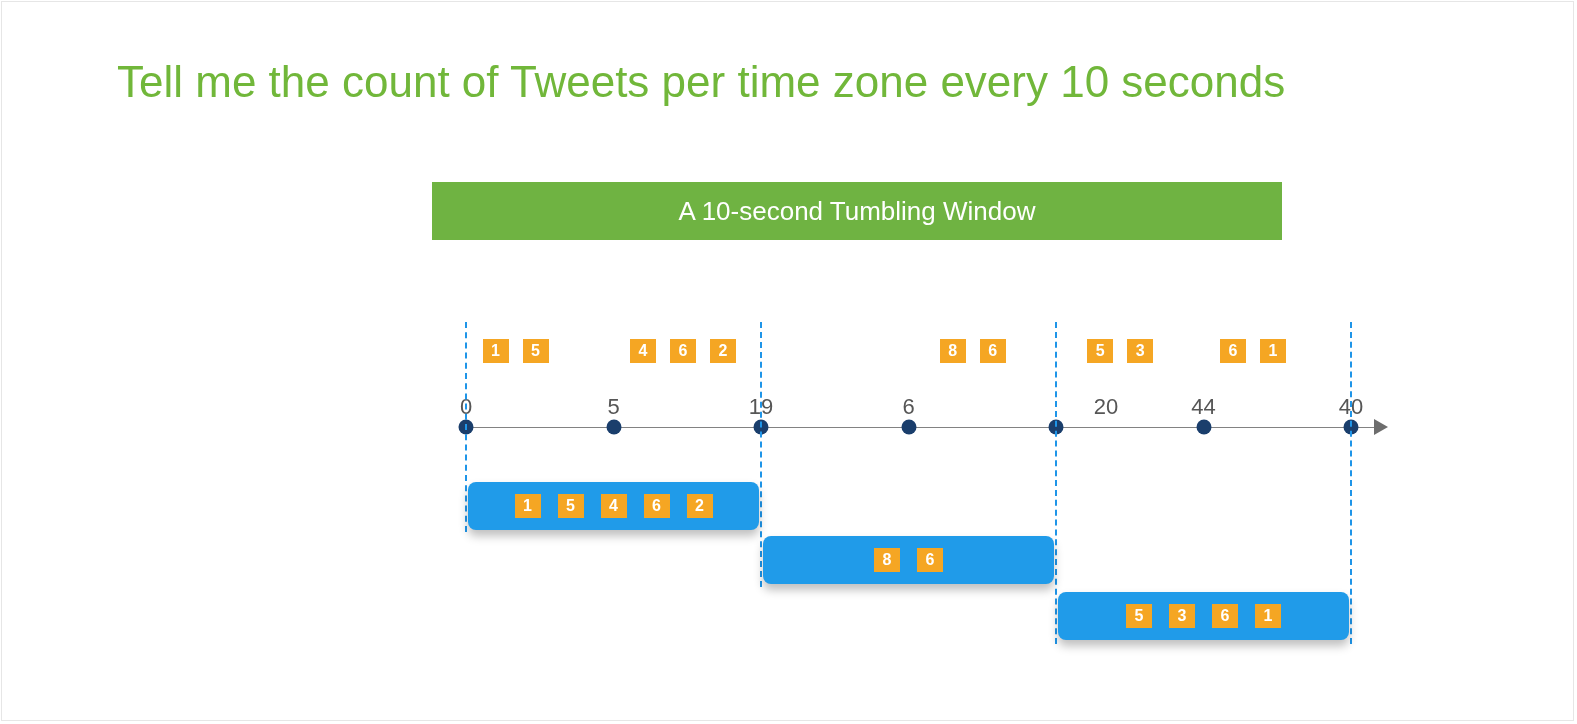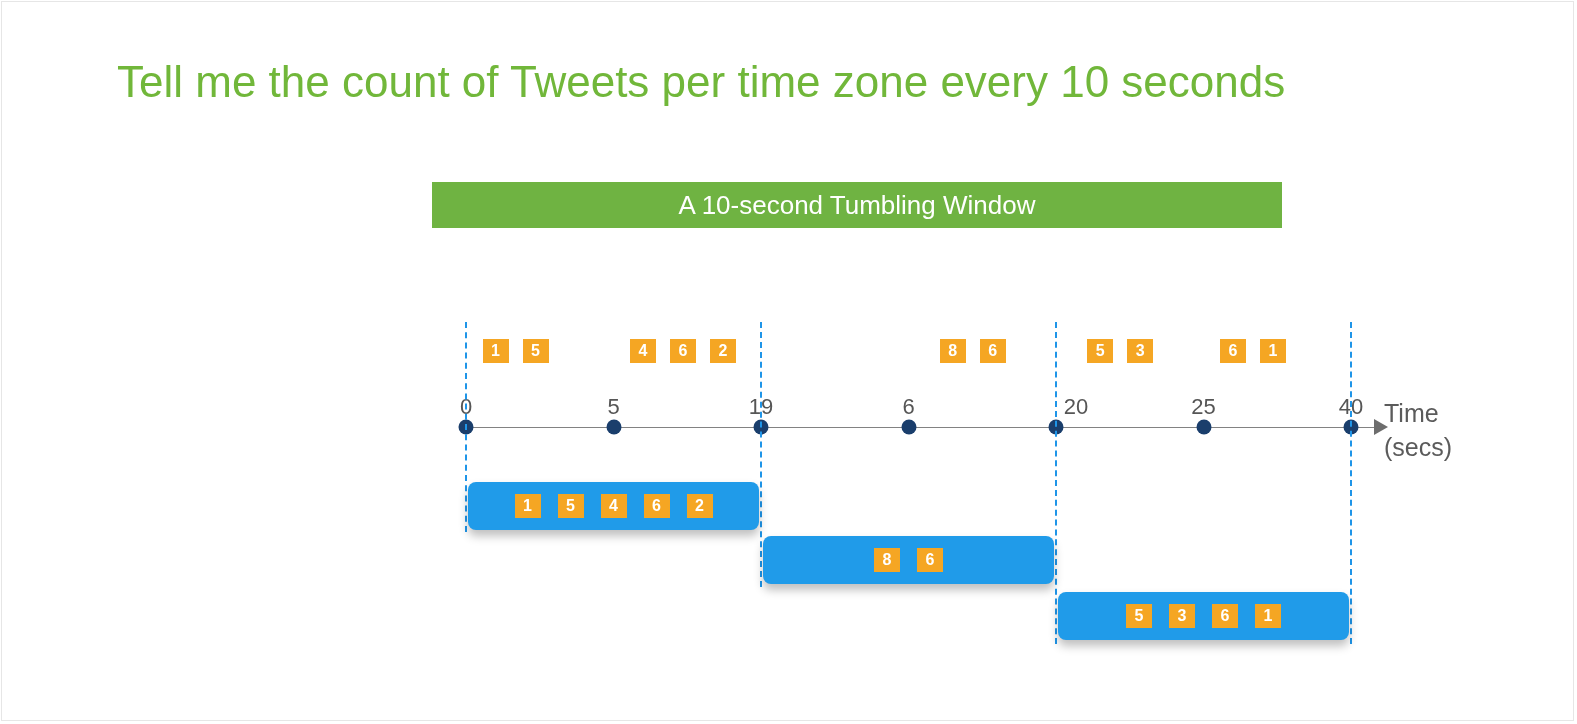--- a/index.html
+++ b/index.html
@@ -26,21 +26,21 @@
     left: 115px;
     font-size: 44px;
     font-weight: 400;
     color: #71B73A;
   }
   .banner {
     position: absolute;
     top: 180px;
     left: 430px;
     width: 850px;
-    height: 46px;
+    height: 58px;
     background: #6fb342;
     color: #fff;
     font-size: 26px;
     font-weight: 300;
     display: flex;
     align-items: center;
     justify-content: center;
   }
   
   :root {
@@ -135,37 +135,33 @@
 <body>
 <div class="frame">
 
 <div class="title">Tell me the count of Tweets per time zone every 10 seconds</div>
 
 <div class="banner">A 10-second Tumbling Window</div>
 
 <div id="axis-line" class="axis-line" style="left: 464px; width: 908px;"></div>
 <div id="axis-arrow" class="axis-arrow" style="left: 1372px; top: 425px;"></div>
 
-<div class="axis-label">
-  <span>Time</span><br>
-  <span>(secs)</span>
-</div>
 
 <div id="ticks-container">
       <div class="tick-label" style="left: 464px;">0</div>
       <div class="tick-dot" style="left: 464px; top: 425px;"></div>
       <div class="tick-label" style="left: 611.5px;">5</div>
       <div class="tick-dot" style="left: 611.5px; top: 425px;"></div>
       <div class="tick-label" style="left: 759px;">19</div>
       <div class="tick-dot" style="left: 759px; top: 425px;"></div>
       <div class="tick-label" style="left: 906.5px;">6</div>
       <div class="tick-dot" style="left: 906.5px; top: 425px;"></div>
-      <div class="tick-label" style="left: 1074px;">20</div>
+      <div class="tick-label" style="left: 1104px;">20</div>
       <div class="tick-dot" style="left: 1054px; top: 425px;"></div>
-      <div class="tick-label" style="left: 1201.5px;">25</div>
+      <div class="tick-label" style="left: 1201.5px;">44</div>
       <div class="tick-dot" style="left: 1201.5px; top: 425px;"></div>
       <div class="tick-label" style="left: 1349px;">40</div>
       <div class="tick-dot" style="left: 1349px; top: 425px;"></div>
     </div>
 <div id="guides-container">
       <div class="guide" style="left: 463px; height: 210px;"></div>
       <div class="guide" style="left: 758px; height: 265px;"></div>
       <div class="guide" style="left: 1053px; height: 322px;"></div>
       <div class="guide" style="left: 1348px; height: 322px;"></div>
     </div>

